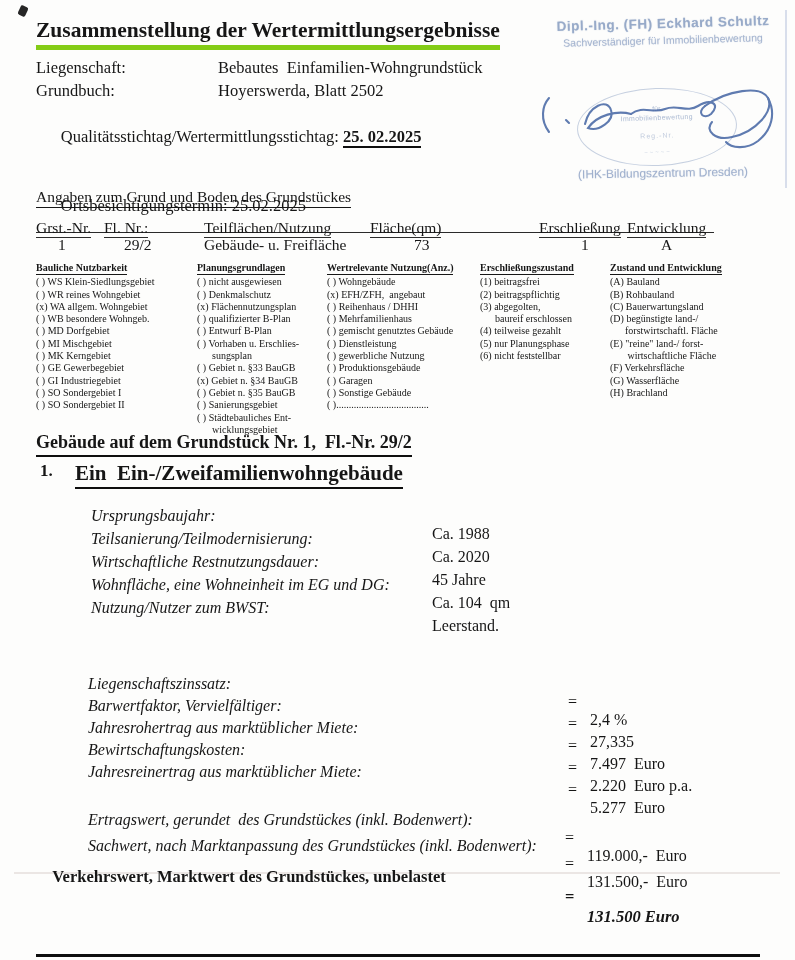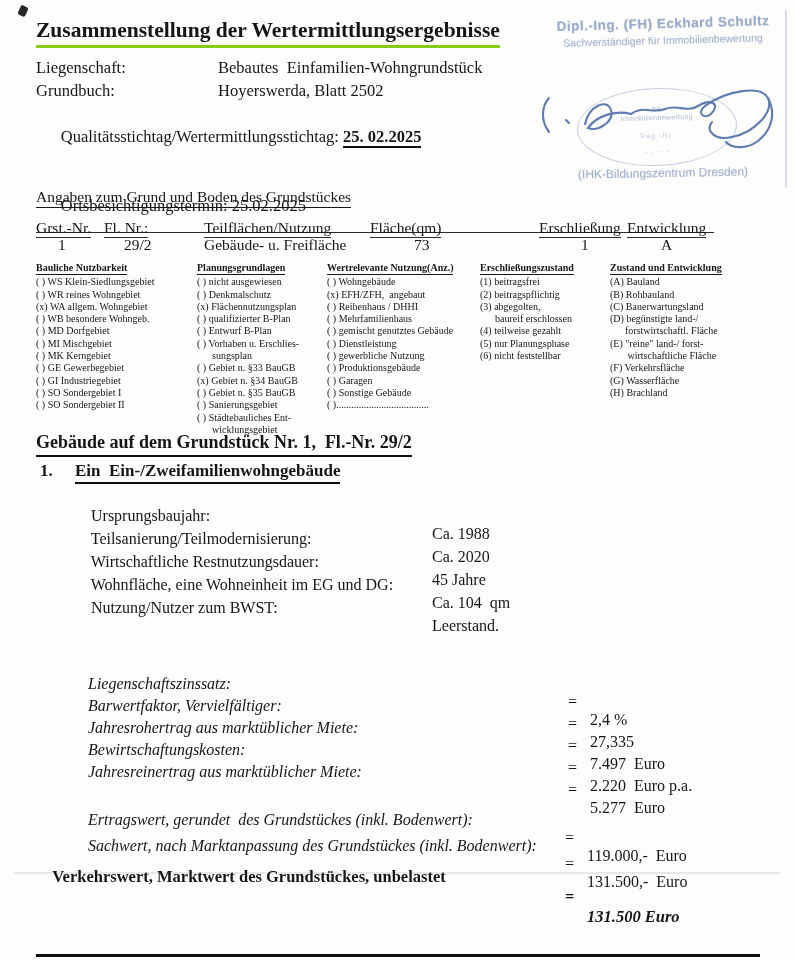--- a/index.html
+++ b/index.html
@@ -4,21 +4,21 @@
 <style>
   html,body{margin:0;padding:0;background:#e8e8e8;}
   .page{
     position:relative;width:795px;height:960px;margin:0 auto;
     background:#fdfdfc;color:#161616;overflow:hidden;
     font-family:"Liberation Serif","DejaVu Serif",serif;
   }
   
   .title{
     position:absolute;left:36px;top:18px;font-size:21.5px;font-weight:bold;
-    border-bottom:3px solid #84cc16;padding-bottom:2px;white-space:pre;
+    border-bottom:5px solid #84cc16;padding-bottom:2px;white-space:pre;
   }
   .meta{position:absolute;left:36px;top:56px;font-size:16.5px;line-height:23px;}
   .meta-row{display:flex;white-space:pre;}
   .meta-row .meta-label{width:182px;flex:none;}
   .meta-row.bold{font-weight:bold;}
   .meta-line{white-space:pre;}
   .stichtag-value{font-weight:bold;border-bottom:2.2px solid #0e0e0e;}
   
   .stamp{position:absolute;left:535px;top:6px;width:256px;height:186px;color:#8aa5cc;}
   .stamp-line1{
@@ -83,25 +83,25 @@
     margin-bottom:1px;white-space:pre;
   }
   .cb-lines{white-space:pre;}
   
   .geb-heading{
     position:absolute;left:36px;top:432px;font-size:18px;font-weight:bold;
     border-bottom:2.4px solid #0e0e0e;padding-bottom:2px;white-space:pre;
   }
   .geb-itemnum{position:absolute;left:40px;top:461px;font-size:17px;font-weight:bold;}
   .geb-itemheading{
-    position:absolute;left:75px;top:461px;font-size:17px;font-weight:bold;
+    position:absolute;left:75px;top:461px;font-size:21px;font-weight:bold;
     border-bottom:2px solid #0e0e0e;padding-bottom:1px;white-space:pre;
   }
   .geb-row{position:absolute;left:75px;width:640px;font-size:16px;white-space:pre;}
-  .geb-row .lbl{}
+  .geb-row .lbl{font-style:italic;}
   .geb-row .val{position:absolute;left:357px;font-style:normal;}
   
   .val-row{position:absolute;left:72px;width:700px;font-size:16px;white-space:pre;}
   .val-row .lbl{font-style:italic;}
   .val-row .eq{position:absolute;left:496px;}
   .val-row .val{position:absolute;left:518px;}
   
   .res-row{position:absolute;left:72px;width:710px;font-size:16px;white-space:pre;}
   .res-row .lbl{font-style:italic;}
   .res-row .eq{position:absolute;left:493px;}

